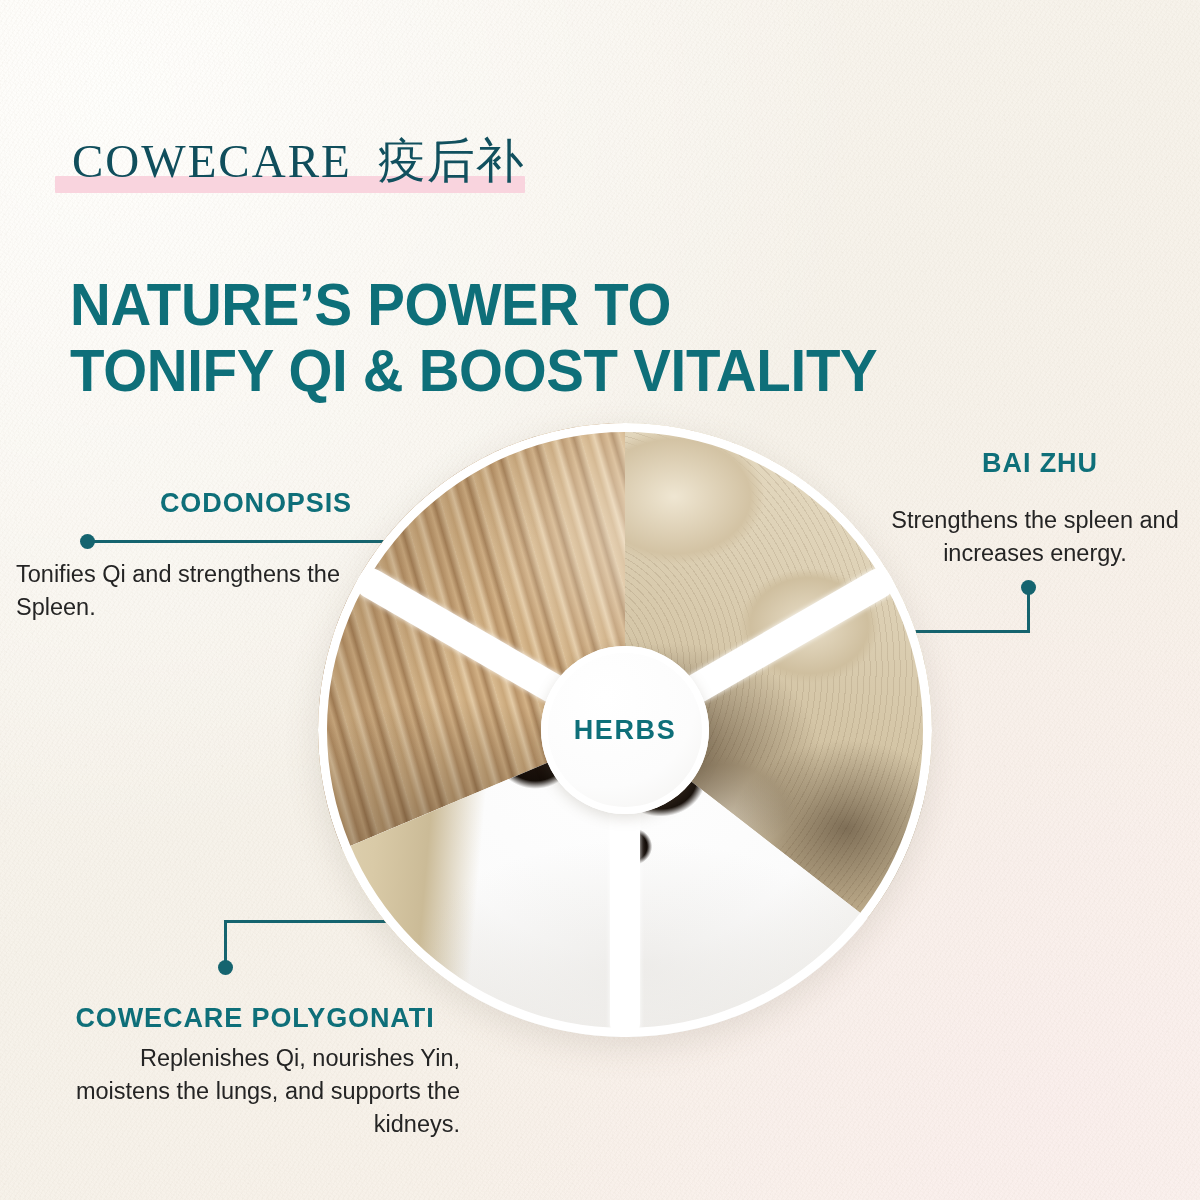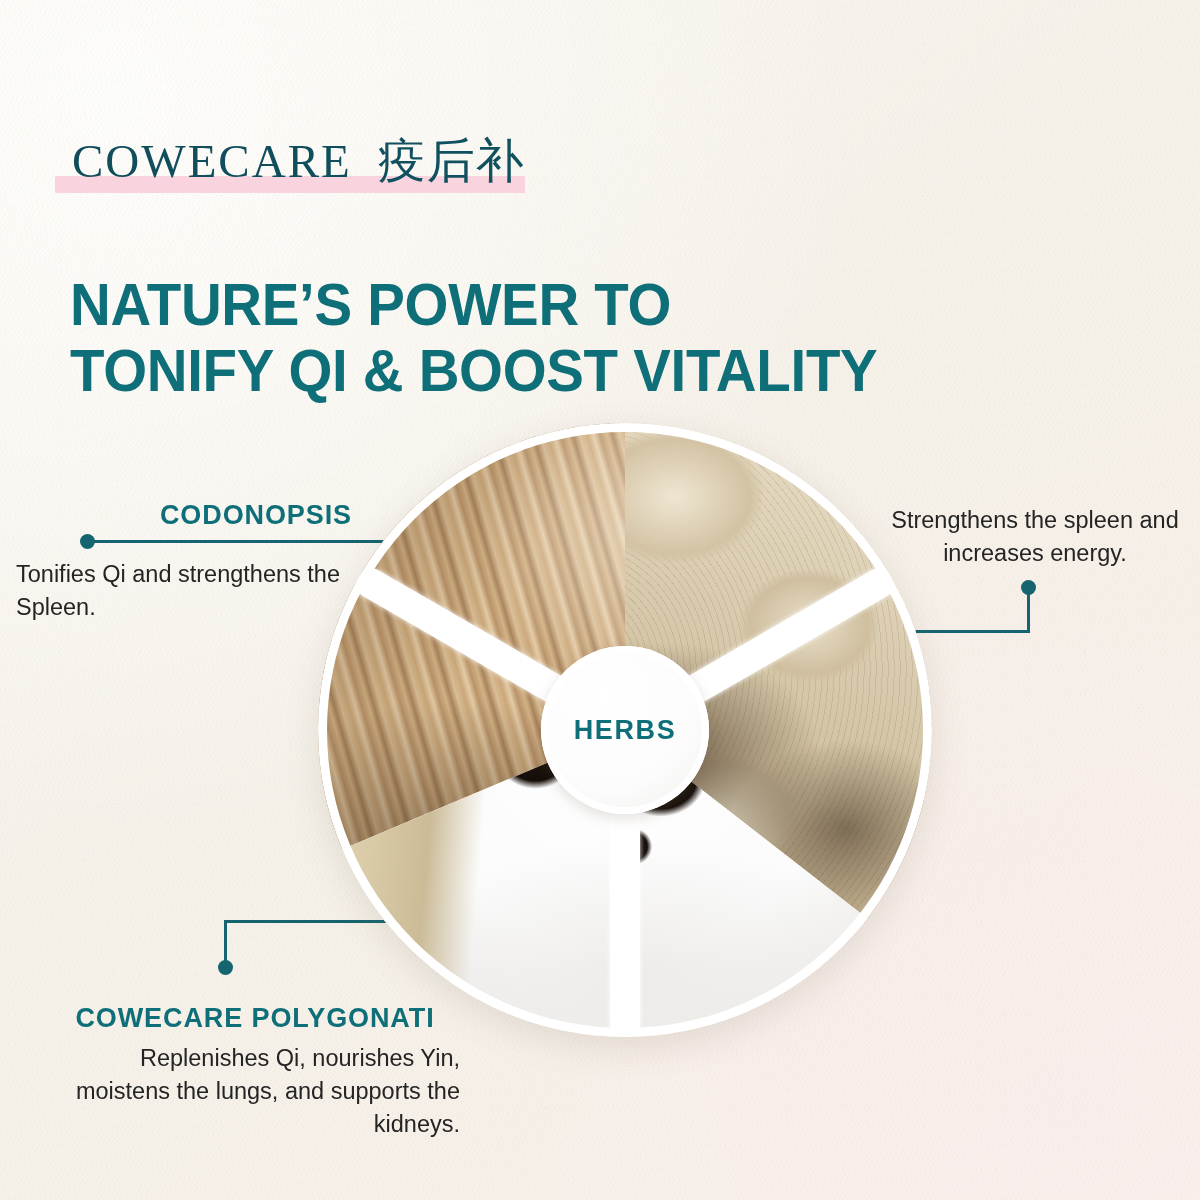--- a/index.html
+++ b/index.html
@@ -261,21 +261,21 @@
   .callout-body {
     position: absolute;
     font-family: "Liberation Sans", sans-serif;
     font-weight: 400;
     font-size: 23.5px;
     line-height: 33px;
     color: #242424;
   }
 
   
-  #codo-title { left: 0; top: 500px; width: 352px; text-align: right; }
+  #codo-title { left: 0; top: 488px; width: 352px; text-align: right; }
   #codo-body  { left: 16px; top: 558px; width: 330px; text-align: left; }
 
   
   #bz-title { left: 900px; top: 448px; width: 280px; text-align: center; }
   #bz-body  { left: 888px; top: 504px; width: 294px; text-align: center; }
 
   
   #rh-title { left: 40px; top: 1003px; width: 430px; text-align: center; }
   #rh-body  { left: 50px; top: 1042px; width: 410px; text-align: right; }
 
@@ -357,18 +357,19 @@
     </div>
 
     <div id="hub">
       <span id="hub-label">HERBS</span>
     </div>
   </div>
 
   <div class="callout-title" id="codo-title">CODONOPSIS</div>
   <div class="callout-body" id="codo-body">Tonifies Qi and strengthens the Spleen.</div>
 
+  <div class="callout-title" id="bz-title">BAI ZHU</div>
   <div class="callout-body" id="bz-body">Strengthens the spleen and increases energy.</div>
 
   <div class="callout-title" id="rh-title">COWECARE POLYGONATI</div>
   <div class="callout-body" id="rh-body">Replenishes Qi, nourishes Yin, moistens the lungs, and supports the kidneys.</div>
 
 </div>
 
 </body></html>

